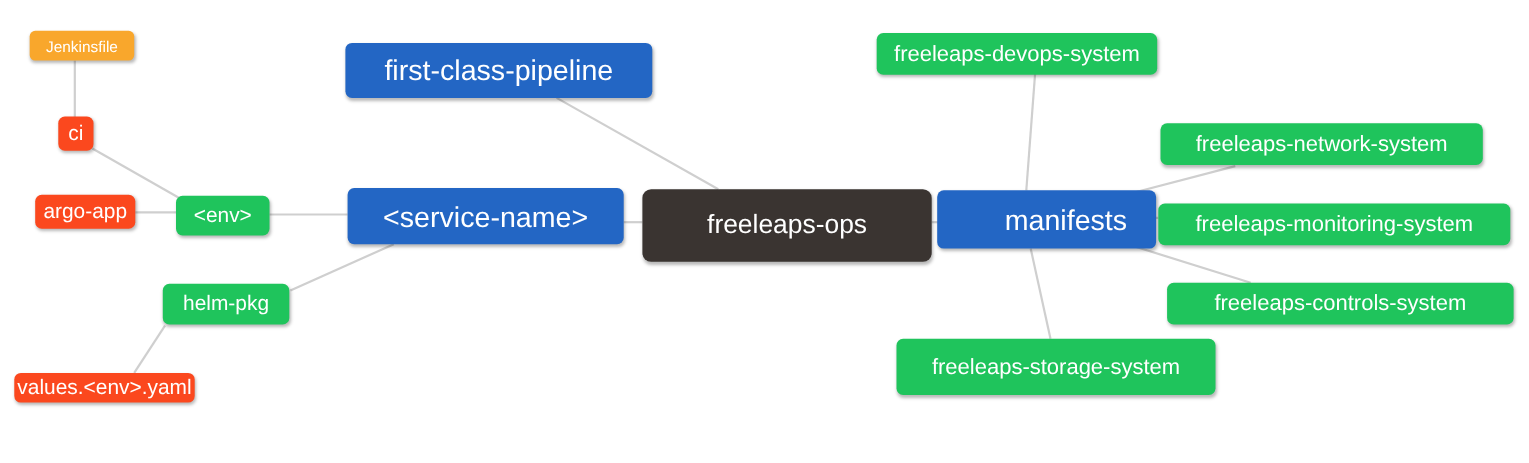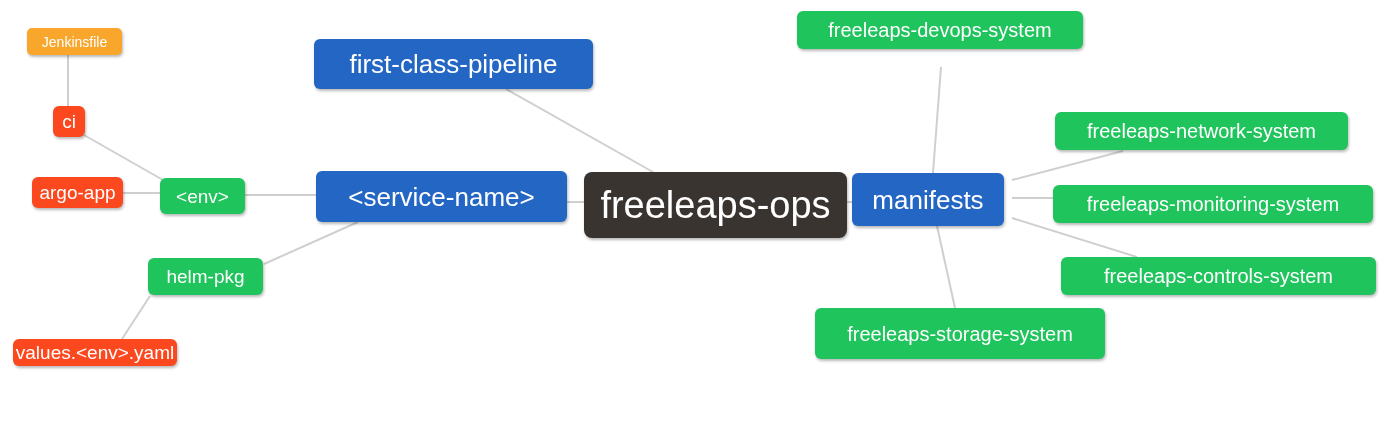--- a/index.html
+++ b/index.html
@@ -14,21 +14,21 @@
   .edge{stroke:var(--edge,#cfcfcf);stroke-width:2;fill:none;}
   .node{
     position:absolute;
     display:flex;align-items:center;justify-content:center;
     color:#fff;white-space:nowrap;
     border-radius:6px;
     box-shadow:1px 2px 3px rgba(0,0,0,.28);
     cursor:pointer;
     line-height:1;
   }
-  .root  {background:var(--root,#3a3431);  font-size:38px; border-radius:8px;}
+  .root  {background:var(--root,#3a3431);  font-size:24px; border-radius:8px;}
   .branch{background:var(--branch,#2366c4);font-size:26px;}
   .green {background:var(--leaf_green,#1fc45c);font-size:20px;}
   .green.sm{font-size:19px;}
   .red   {background:var(--leaf_red,#fb481e);  font-size:19px;}
   .amber {background:var(--leaf_amber,#f9a72c);font-size:14px; border-radius:5px;}
 </style>
 </head>
 <body>
 
 <div class="canvas">
@@ -55,21 +55,21 @@
   <div class="node red" style="left:32px;  top:177px; width:91px;  height:31px;text-align:right;">argo-app</div>
   <div class="node green sm" style="left:160px; top:178px; width:85px;  height:36px;text-align:center;">&lt;env&gt;</div>
   <div class="node green sm" style="left:148px; top:258px; width:115px; height:37px;">helm-pkg</div>
   <div class="node red" style="left:13px;  top:339px; width:164px; height:27px;">values.&lt;env&gt;.yaml</div>
 
   <div class="node branch" style="left:314px; top:39px;  width:279px; height:50px;">first-class-pipeline</div>
   <div class="node branch" style="left:316px; top:171px; width:251px; height:51px;">&lt;service-name&gt;</div>
 
   <div class="node root" style="left:584px; top:172px; width:263px; height:66px;">freeleaps-ops</div>
 
-  <div class="node branch" style="left:852px; top:173px; width:152px; height:53px;">manifests</div>
+  <div class="node branch" style="left:852px; top:173px; width:164px; height:53px;padding-left:35px;">manifests</div>
 
-  <div class="node green" style="left:797px;  top:11px;  width:286px; height:38px;">freeleaps-devops-system</div>
+  <div class="node green" style="left:797px;  top:30px;  width:255px; height:38px;">freeleaps-devops-system</div>
   <div class="node green" style="left:1055px; top:112px; width:293px; height:38px;">freeleaps-network-system</div>
   <div class="node green" style="left:1053px; top:185px; width:320px; height:38px;">freeleaps-monitoring-system</div>
   <div class="node green" style="left:1061px; top:257px; width:315px; height:38px;">freeleaps-controls-system</div>
   <div class="node green" style="left:815px;  top:308px; width:290px; height:51px;">freeleaps-storage-system</div>
 
 </div>
 
 </body></html>

